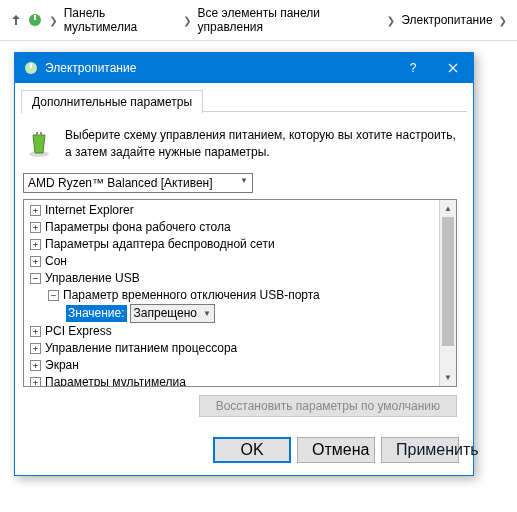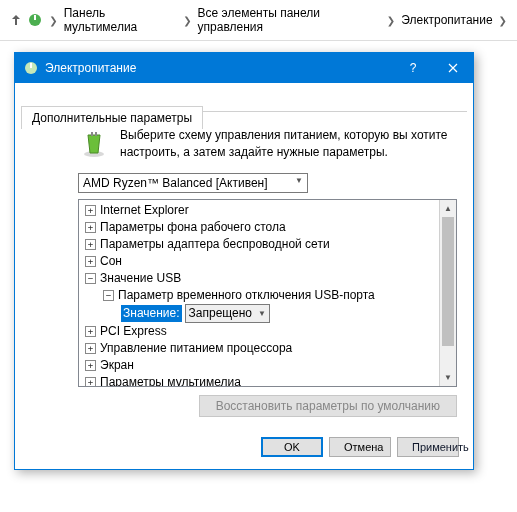--- a/index.html
+++ b/index.html
@@ -11,24 +11,24 @@
 .bc-sep { color: #666; font-size: 10px; padding: 0 2px; }
 .bc-item { color: #000; font-size: 12px; cursor: pointer; }
 
 .window { position: absolute; left: 14px; top: 52px; width: 460px; background: #fff; border: 1px solid #0078d7; box-shadow: 3px 3px 10px rgba(0,0,0,0.3); }
 .titlebar { background: #0078d7; color: #fff; display: flex; align-items: center; height: 30px; padding: 0 0 0 8px; }
 .titlebar-icon { width: 16px; height: 16px; margin-right: 6px; }
 .titlebar-text { flex: 1; font-size: 12px; }
 .titlebar-btn { width: 40px; height: 30px; display: flex; align-items: center; justify-content: center; cursor: pointer; color: #fff; }
 
 .tab-row { display: flex; padding: 6px 6px 0 6px; background: #fff; }
-.tab { border: 1px solid #d0d0d0; border-bottom: none; padding: 4px 10px; font-size: 12px; background: #fff; cursor: pointer; position: relative; top: 17px; z-index: 2; }
+.tab { border: 1px solid #d0d0d0; border-bottom: none; padding: 4px 10px; font-size: 12px; background: #fff; cursor: pointer; position: relative; top: 1px; z-index: 2; }
 .tab-line { border-bottom: 1px solid #d0d0d0; margin: 0 6px; position: relative; top: -1px; }
 
-.content { padding: 14px 16px 10px 16px; margin-left: 47px; }
+.content { padding: 14px 16px 10px 8px; }
 .info-row { display: flex; gap: 10px; margin-bottom: 12px; }
 .battery-icon { width: 32px; height: 32px; flex-shrink: 0; }
 .info-text { font-size: 12px; color: #000; line-height: 1.4; }
 
 .combo { width: 230px; border: 1px solid #7a7a7a; background: #fff; font-size: 12px; padding: 2px 4px; display: flex; justify-content: space-between; align-items: flex-start; cursor: pointer; margin-bottom: 6px; }
 .combo-arrow { font-size: 8px; color: #555; }
 
 .tree-wrap { border: 1px solid #828790; height: 188px; display: flex; }
 .tree { flex: 1; overflow: hidden; padding: 2px 0; }
 .tree-row { display: flex; align-items: center; font-size: 12px; line-height: 17px; white-space: nowrap; }
@@ -41,21 +41,21 @@
 .value-combo .va { font-size: 8px; color: #555; }
 .scrollbar { width: 17px; background: #f0f0f0; border-left: 1px solid #d0d0d0; display: flex; flex-direction: column; }
 .sb-btn { height: 17px; display: flex; align-items: center; justify-content: center; font-size: 8px; color: #555; cursor: pointer; }
 .sb-track { flex: 1; position: relative; }
 .sb-thumb { position: absolute; left: 2px; right: 2px; top: 0; height: 85%; background: #c0c0c0; cursor: pointer; }
 
 .restore-row { display: flex; justify-content: flex-end; margin-top: 8px; }
 .restore-btn { border: 1px solid #c7c7c7; background: #e1e1e1; color: #888; font-size: 12px; padding: 3px 16px; cursor: default; }
 
 .btn-row { display: flex; justify-content: flex-end; gap: 6px; padding: 10px 14px 12px; }
-.btn { border: 1px solid #adadad; background: #e1e1e1; font-size: 11px; padding: 3px 14px; width: 62px; cursor: pointer; }
+.btn { border: 1px solid #adadad; background: #e1e1e1; font-size: 16px; padding: 3px 14px; width: 78px; cursor: pointer; }
 .btn-default { border: 1px solid #0078d7; box-shadow: inset 0 0 0 1px #0078d7; }
 .btn-disabled { color: #0f172a; cursor: default; }
 </style>
 </head>
 <body>
 
 <div class="breadcrumb">
   <span class="bc-up">
     <svg width="14" height="14" viewBox="0 0 14 14">
         <path d="M7 2 L3 6 L6 6 L6 12 L8 12 L8 6 L11 6 Z" fill="#606060"></path>
@@ -133,21 +133,21 @@
         <div class="tree-row ind-0">
             <span class="expander">+</span>
             <span>Параметры адаптера беспроводной сети</span>
           </div>
         <div class="tree-row ind-0">
             <span class="expander">+</span>
             <span>Сон</span>
           </div>
         <div class="tree-row ind-0">
             <span class="expander">−</span>
-            <span>Значение USB</span>
+            <span>Управление USB</span>
           </div>
         <div class="tree-row ind-1">
             <span class="expander">−</span>
             <span>Параметр временного отключения USB-порта</span>
           </div>
         <div class="tree-row ind-2">
           <span class="sel-label">Значение:</span>
           <span class="value-combo">
             <span>Запрещено</span>
             <span class="va">▼</span>

